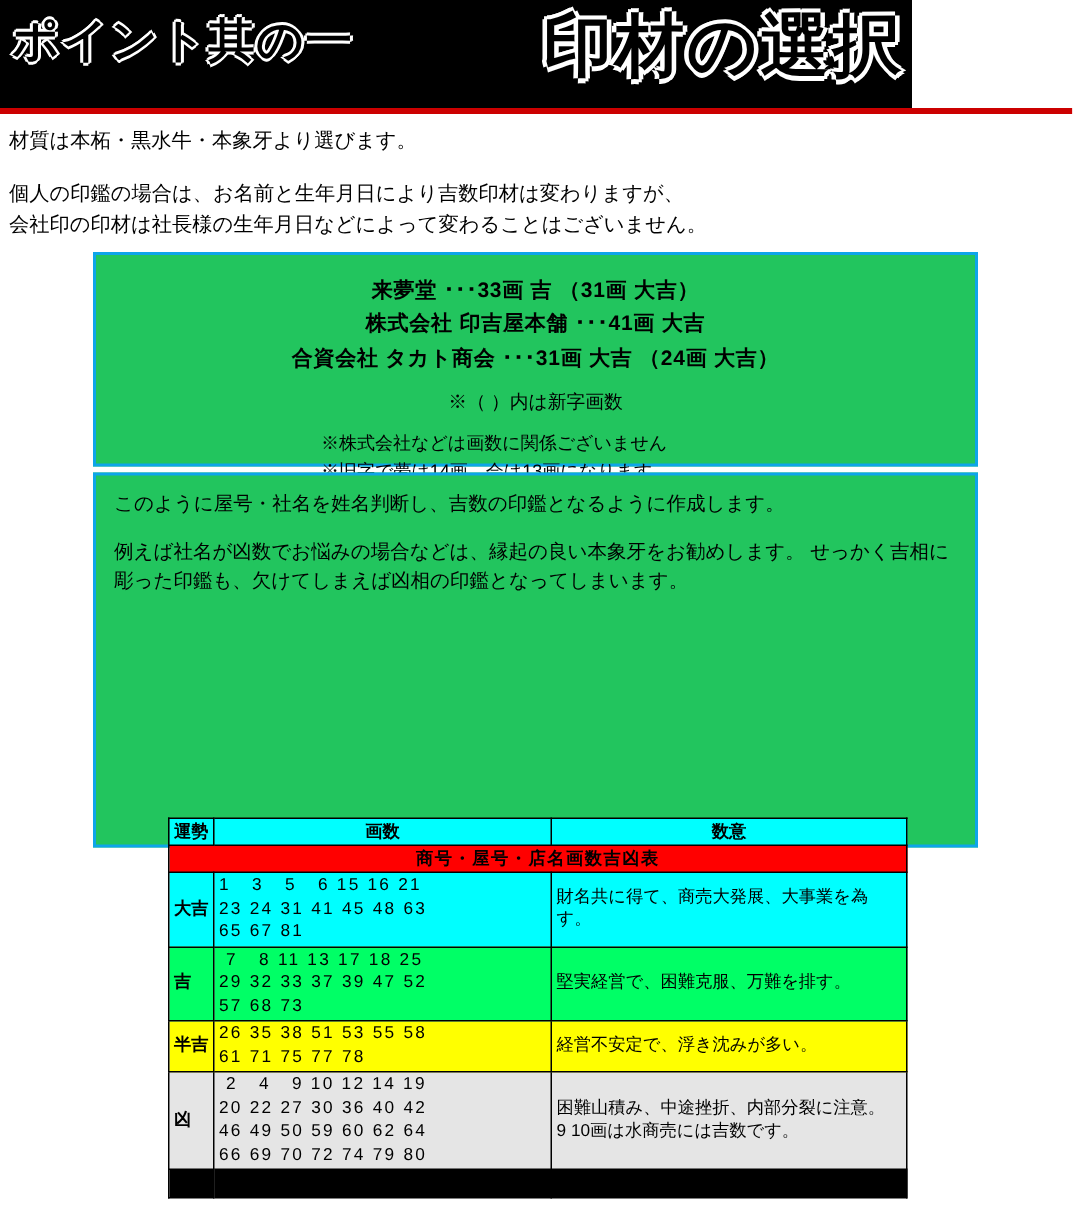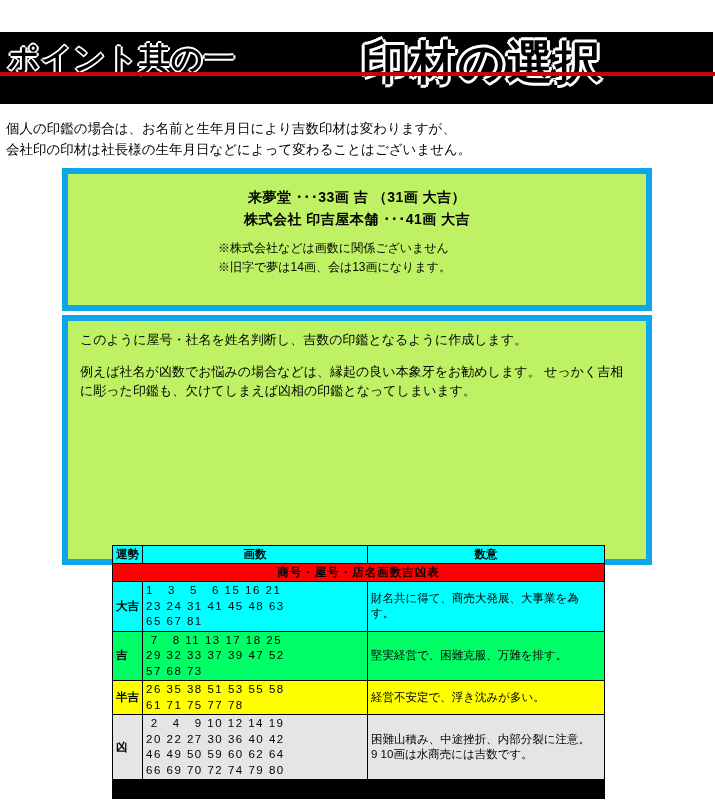--- a/index.html
+++ b/index.html
@@ -14,24 +14,23 @@
     height: 810px;
     overflow: hidden;
     background: #ffffff;
   }
 
   
   .banner {
     position: absolute;
     left: 0;
     top: 0;
-    width: 713px;
+    width: 608px;
     height: 72px;
     background: #000000;
-    margin-top: 32px;
   }
   .banner-inner {
     position: relative;
     width: 100%;
     height: 100%;
   }
   .banner-left {
     position: absolute;
     left: 8px;
     top: 6px;
@@ -85,22 +84,22 @@
     font-size: 13.5px;
     color: #000000;
     line-height: 1.55;
   }
   .intro p { margin: 0 0 12px 0; }
   .intro .p2 { margin-top: 14px; }
 
   
   .box {
     position: absolute;
-    border: 6px solid #0ea5e9;
-    background: #bef264;
+    border: 2px solid #0ea5e9;
+    background: #22c55e;
     box-sizing: border-box;
   }
   #example-box {
     left: 62px;
     top: 168px;
     width: 590px;
     height: 143px;
     padding: 12px 10px 8px 10px;
   }
   .ex-line {
@@ -221,20 +220,22 @@
     <p>材質は本柘・黒水牛・本象牙より選びます。</p>
     <p class="p2">
       <span>個人の印鑑の場合は、お名前と生年月日により吉数印材は変わりますが、</span><br>
       <span>会社印の印材は社長様の生年月日などによって変わることはございません。</span>
     </p>
   </div>
 
   <div class="box" id="example-box">
     <div class="ex-line">来夢堂 ･･･33画 吉 （31画 大吉）</div>
     <div class="ex-line">株式会社 印吉屋本舗 ･･･41画 大吉</div>
+    <div class="ex-line">合資会社 タカト商会 ･･･31画 大吉 （24画 大吉）</div>
+    <div class="ex-note">※（ ）内は新字画数</div>
     <div class="ex-small">
       <div>※株式会社などは画数に関係ございません</div>
       <div>※旧字で夢は14画、会は13画になります。</div>
     </div>
   </div>
 
   <div class="box" id="desc-box">
     <p>このように屋号・社名を姓名判断し、吉数の印鑑となるように作成します。</p>
     <p>例えば社名が凶数でお悩みの場合などは、縁起の良い本象牙をお勧めします。 せっかく吉相に彫った印鑑も、欠けてしまえば凶相の印鑑となってしまいます。</p>
   </div>

